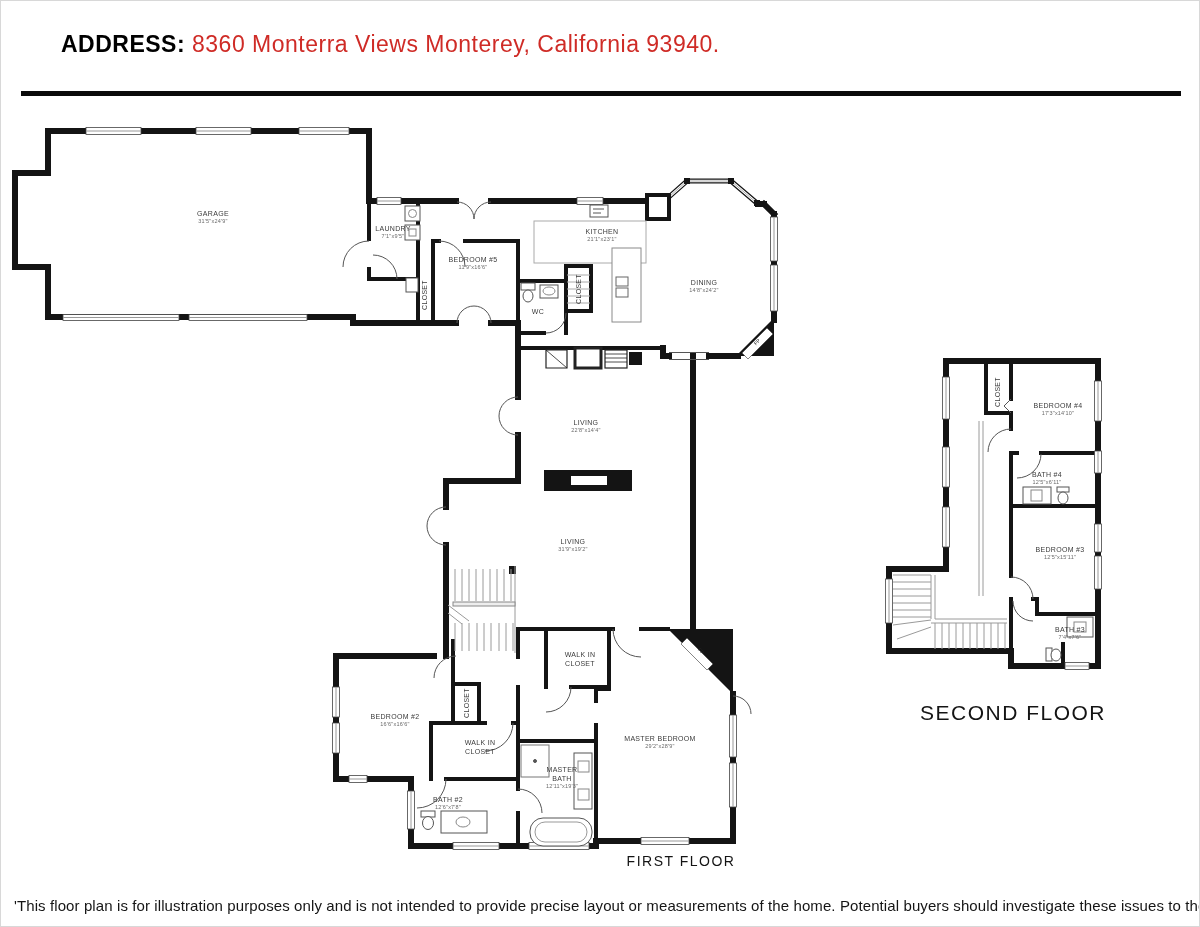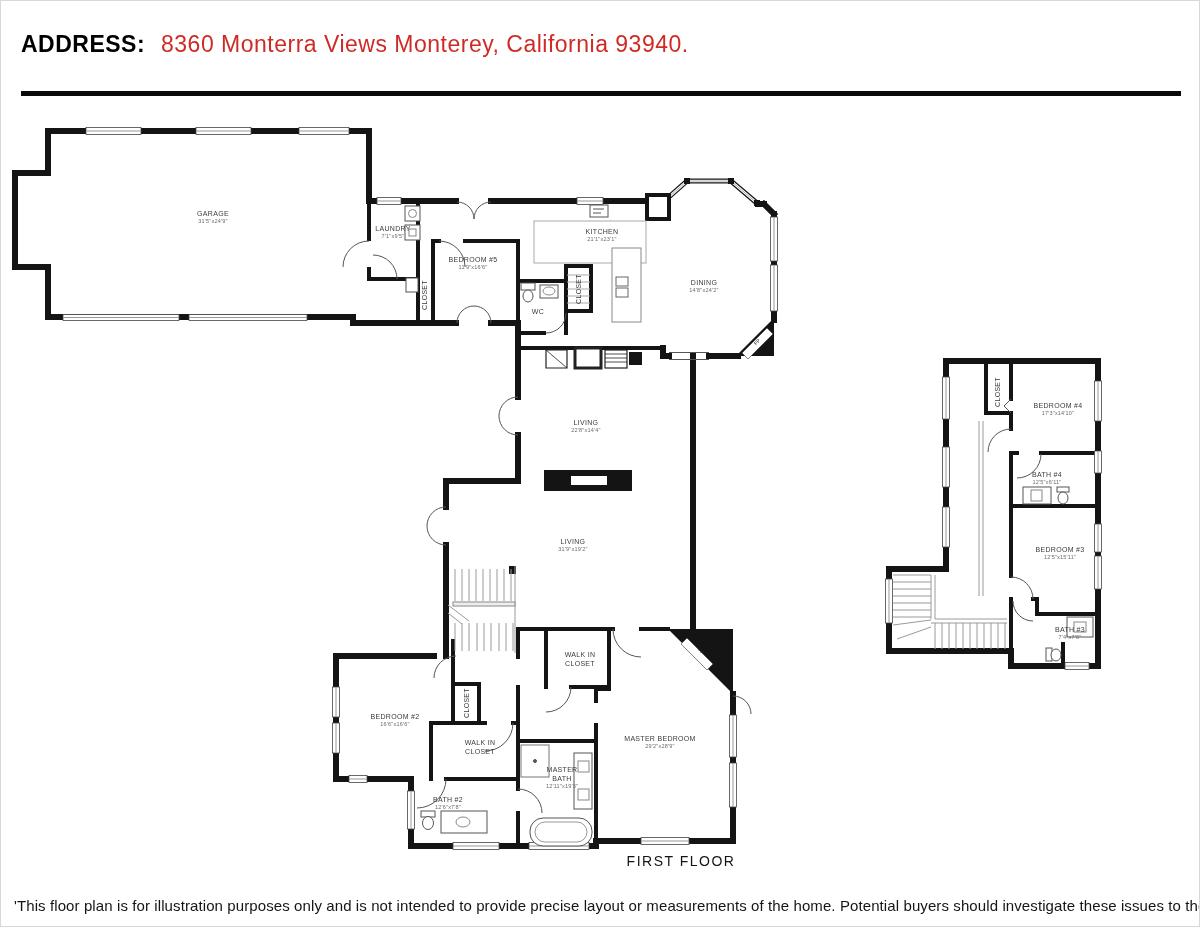--- a/index.html
+++ b/index.html
@@ -1,21 +1,21 @@
 <!DOCTYPE html>
 <html><head>
 <meta charset="utf-8">
 <style>
   html,body{margin:0;padding:0;background:#fff;}
   .page{position:relative;width:1200px;height:927px;background:#ffffff;
         font-family:"Liberation Sans", sans-serif;overflow:hidden;
         border:1px solid #d8d8d8;box-sizing:border-box;}
   .addr{position:absolute;left:20px;top:30px;font-size:23px;letter-spacing:.5px;white-space:nowrap;}
-  .addr .lab{font-weight:700;color:#000;}
-  .addr .val{font-weight:400;color:#cf2b26;margin-left:9px;}
+  .addr .lab{font-weight:700;color:#000;margin-left:40px;}
+  .addr .val{font-weight:400;color:#cf2b26;}
   .rule{position:absolute;left:20px;top:90px;width:1160px;height:5px;background:#0a0a0a;}
   .plan-svg{position:absolute;left:0;top:0;width:1200px;height:927px;}
   .lbl{position:absolute;transform:translate(-50%,-50%);text-align:center;
        color:#3a3a3a;line-height:1.3;white-space:nowrap;}
   .lbl .rname{font-size:7px;letter-spacing:.3px;}
   .lbl .rdims{font-size:5.5px;color:#6a6a6a;letter-spacing:.2px;}
   .narrow{white-space:normal;width:50px;}
   .vlab{transform:translate(-50%,-50%) rotate(-90deg);}
   .fp{font-size:5px;color:#222;}
   .rot45{transform:translate(-50%,-50%) rotate(45deg);}
@@ -283,16 +283,17 @@
   </div>
   <div class="lbl" style="left:1059px;top:552px">
     <div class="rname">BEDROOM #3</div>
     <div class="rdims">12'5"x15'11"</div>
   </div>
   <div class="lbl" style="left:1069px;top:632px">
     <div class="rname">BATH #3</div>
     <div class="rdims">7'4"x7'6"</div>
   </div>
 
+  <div class="floor-title" style="left:1012px;top:700px;font-size:21px">SECOND FLOOR</div>
   <div class="floor-title" style="left:680px;top:852px">FIRST FLOOR</div>
 
   <div class="disclaimer">'This floor plan is for illustration purposes only and is not intended to provide precise layout or measurements of the home. Potential buyers should investigate these issues to their own satisfaction.'</div>
 </div>
 
 </body></html>

